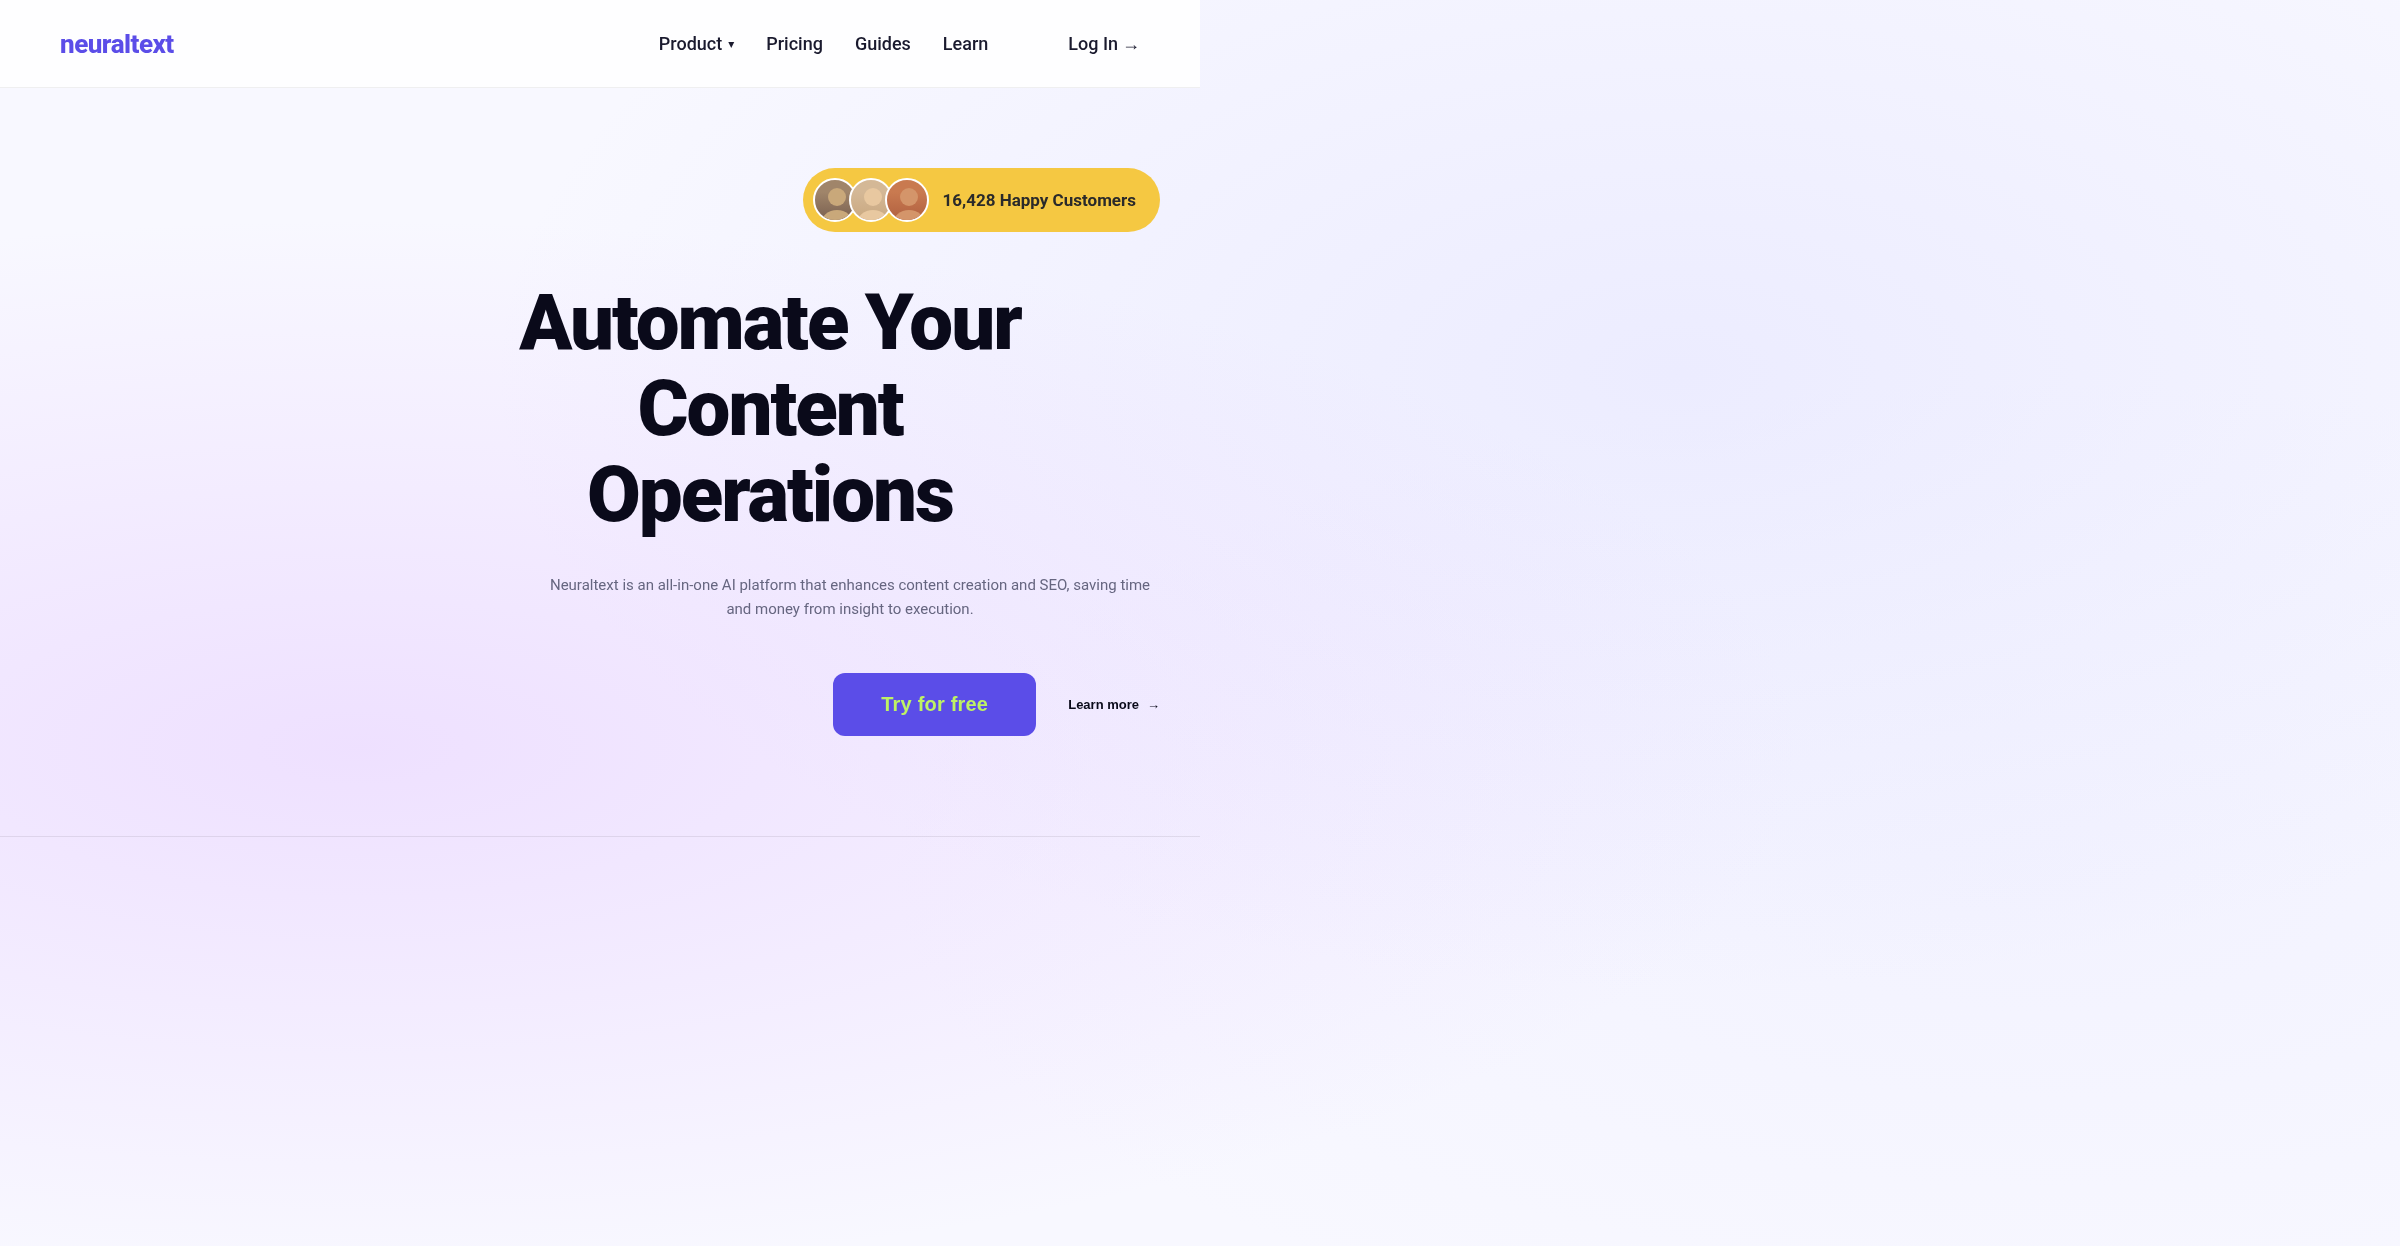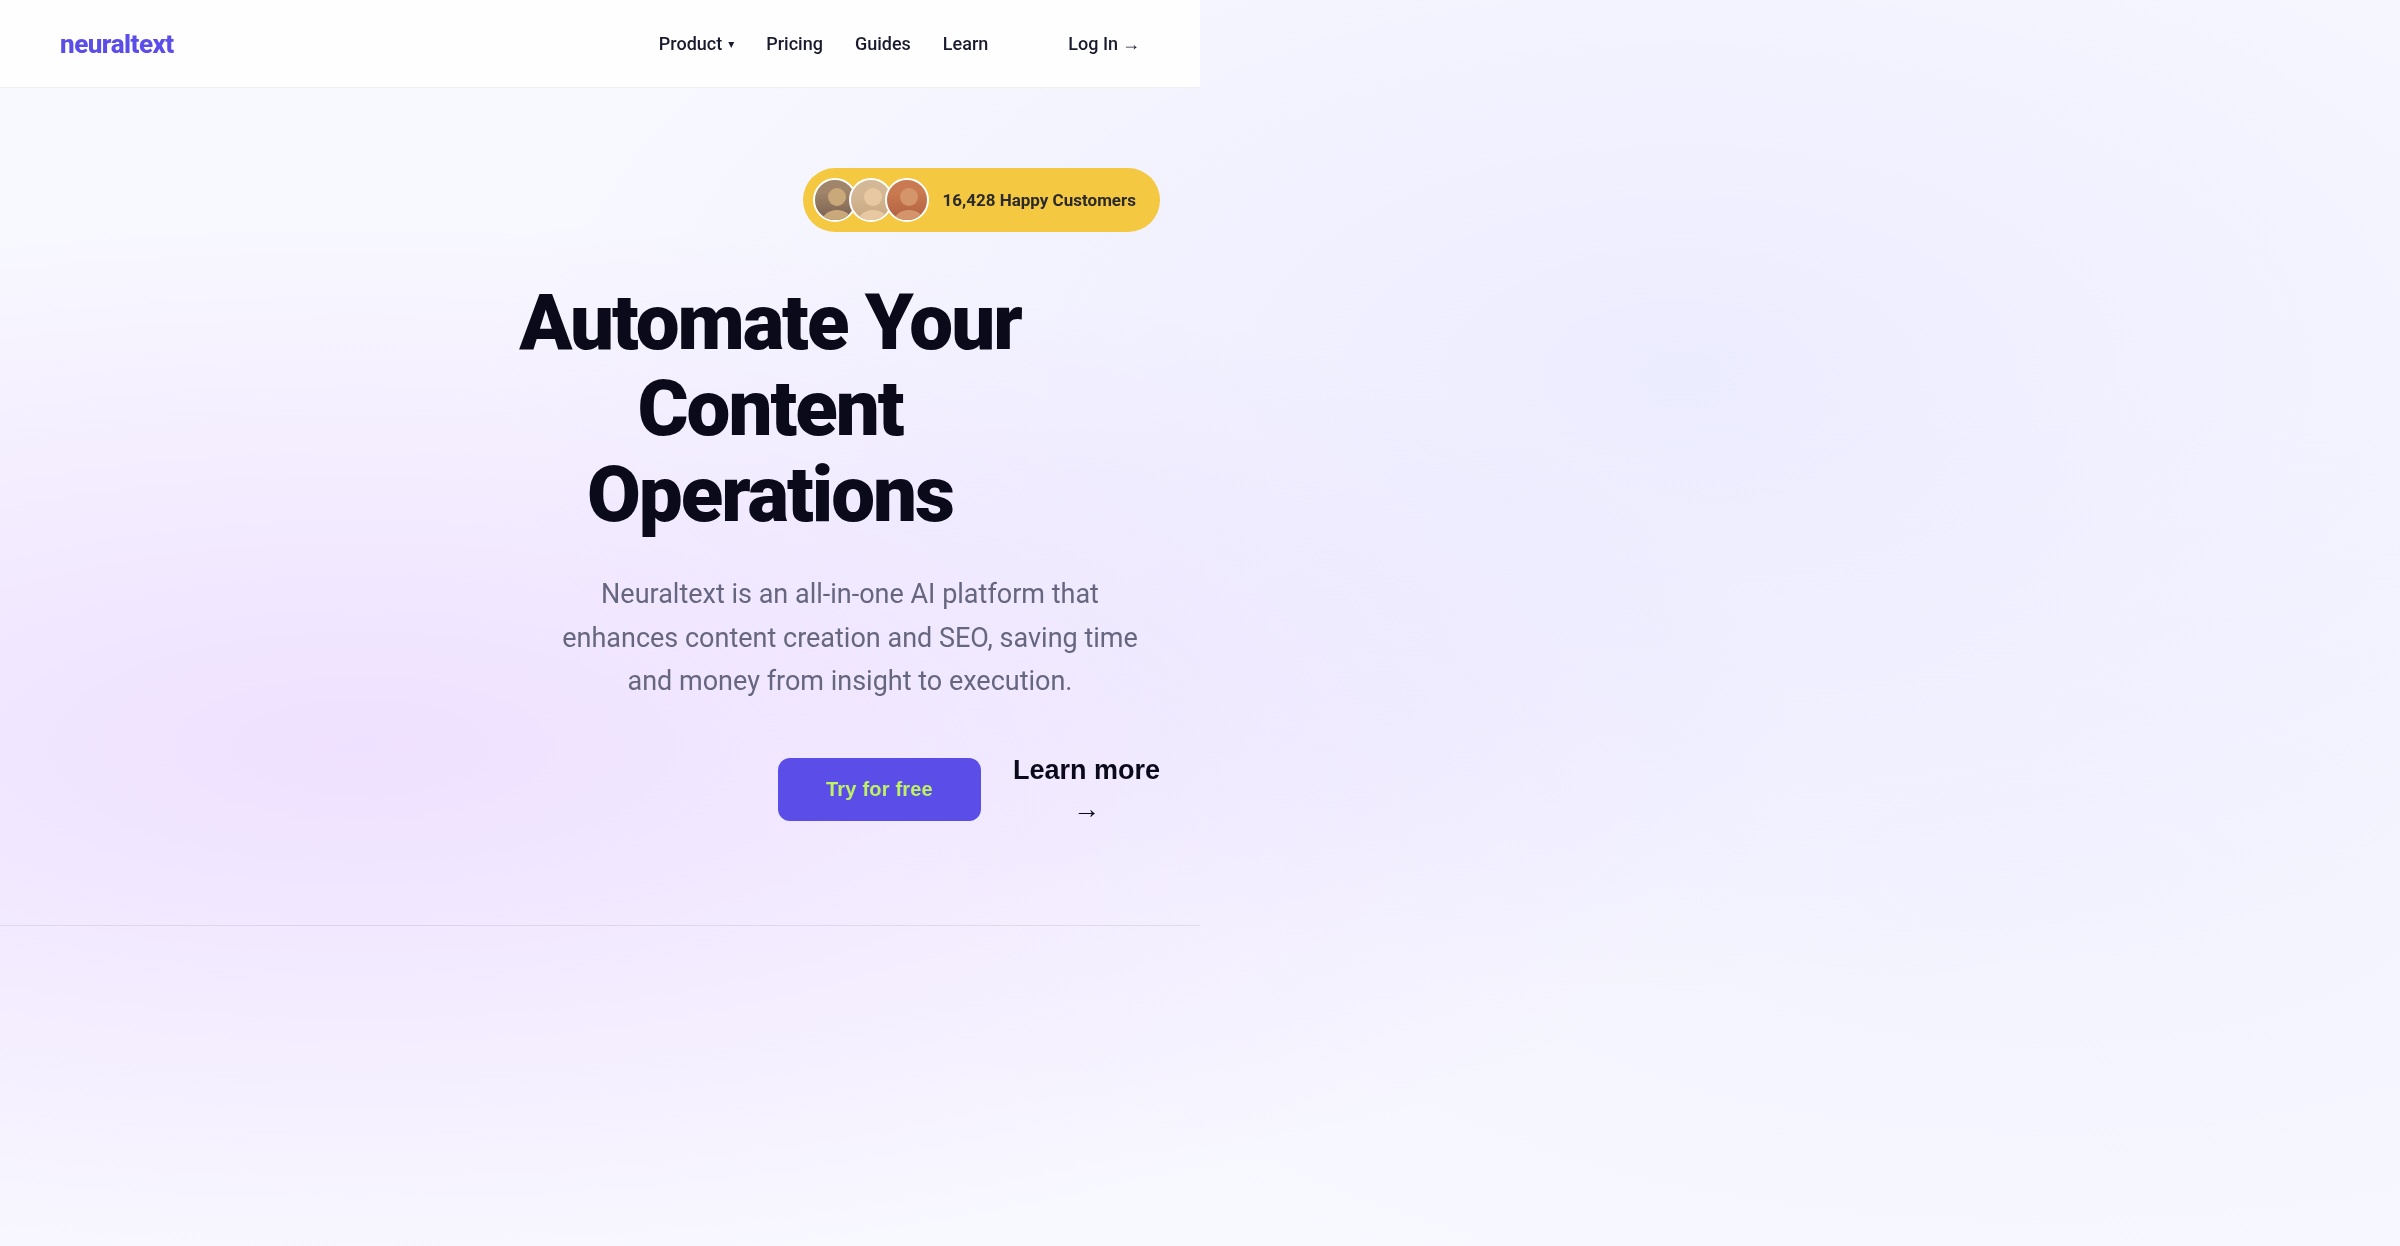--- a/index.html
+++ b/index.html
@@ -142,21 +142,21 @@
       font-size: 78px;
       font-weight: 900;
       line-height: 1.1;
       color: #0a0a1a;
       letter-spacing: -2px;
       max-width: 780px;
       margin-bottom: 36px;
     }
 
     .hero-subtitle {
-      font-size: 27px;
+      font-size: 15px;
       color: #666680;
       line-height: 1.6;
       max-width: 620px;
       margin-bottom: 52px;
       font-weight: 400;
     }
 
     
     .cta-group {
       display: flex;
@@ -173,27 +173,26 @@
       font-size: 20px;
       font-weight: 700;
       cursor: pointer;
       letter-spacing: 0.2px;
     }
 
     .btn-learn {
       background: transparent;
       border: none;
       color: #0a0a1a;
-      font-size: 27px;
+      font-size: 13px;
       font-weight: 600;
       cursor: pointer;
       display: flex;
       align-items: center;
       gap: 8px;
-      flex-direction: column;
     }
 
     
     .bottom-divider {
       position: relative;
       z-index: 5;
       height: 1px;
       background: rgba(0,0,0,0.08);
       width: 100%;
     }

